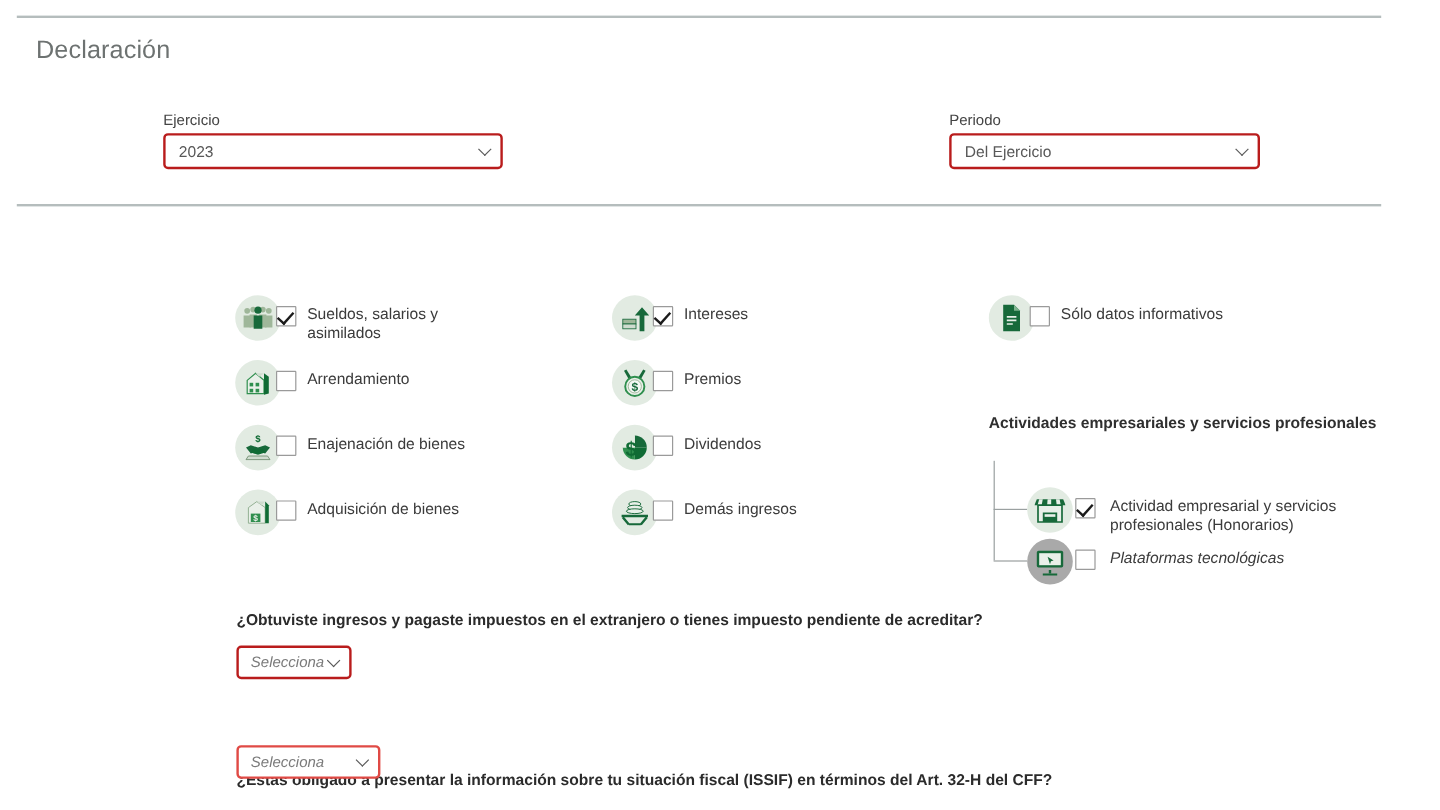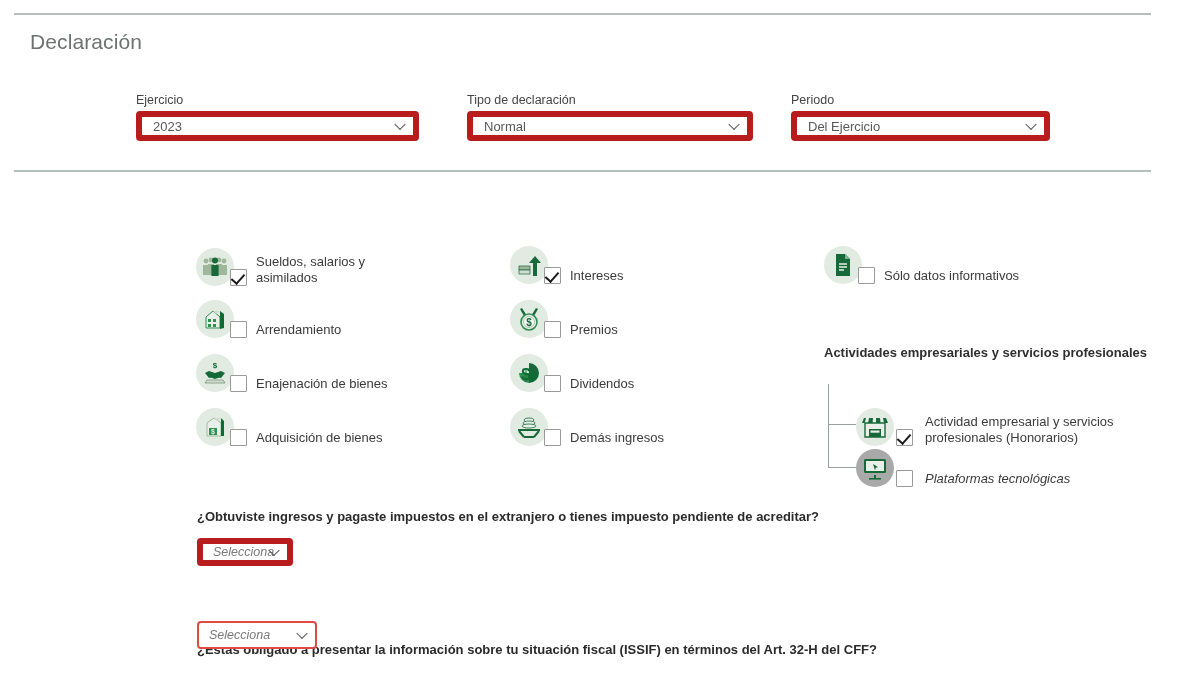--- a/index.html
+++ b/index.html
@@ -33,21 +33,21 @@
   #title-ingresos    { left: 30px; top: 188px; }
 
   
   .field { position: absolute; }
   .field-label {
     font-size: 12.5px; color: #444; margin-bottom: 4px;
     display:block; white-space: nowrap;
   }
   .select-box {
     position: relative;
-    border: 6px solid #b91c1c;
+    border: 2px solid #b91c1c;
     border-radius: 4px;
     background: #fff;
     height: 30px;
     display: flex; align-items: center;
     padding: 0 24px 0 11px;
     font-size: 13px;
     color: #585858;
     white-space: nowrap;
     overflow: hidden;
   }
@@ -60,21 +60,21 @@
     transform: translateY(-70%) rotate(45deg);
   }
   #field-ejercicio { left: 136px; top: 93px; width: 283px; }
   #field-tipo      { left: 467px; top: 93px; width: 286px; }
   #field-periodo   { left: 791px; top: 93px; width: 259px; }
 
   
   .inc-row {
     position: absolute;
     display: flex;
-    align-items: flex-end;
+    align-items: flex-start;
   }
   .icon-circle {
     width: 38px; height: 38px; border-radius: 50%;
     background: #e2ebe2;
     display: flex; align-items: center; justify-content: center;
     flex: 0 0 38px;
     position: relative;
     margin-right: -4px;
   }
   .icon-circle.gray { background: #a9a9a9; }
@@ -169,27 +169,20 @@
   <div class="section-title" id="title-declaracion">Declaración</div>
 
   <div class="field" id="field-ejercicio">
     <span class="field-label">Ejercicio</span>
     <div class="select-box">
       <span>2023</span>
       <span class="chev"></span>
     </div>
   </div>
 
-  <div class="field" id="field-tipo">
-    <span class="field-label">Tipo de declaración</span>
-    <div class="select-box">
-      <span>Normal</span>
-      <span class="chev"></span>
-    </div>
-  </div>
 
   <div class="field" id="field-periodo">
     <span class="field-label">Periodo</span>
     <div class="select-box">
       <span>Del Ejercicio</span>
       <span class="chev"></span>
     </div>
   </div>
 
   <div class="divider mid"></div>

